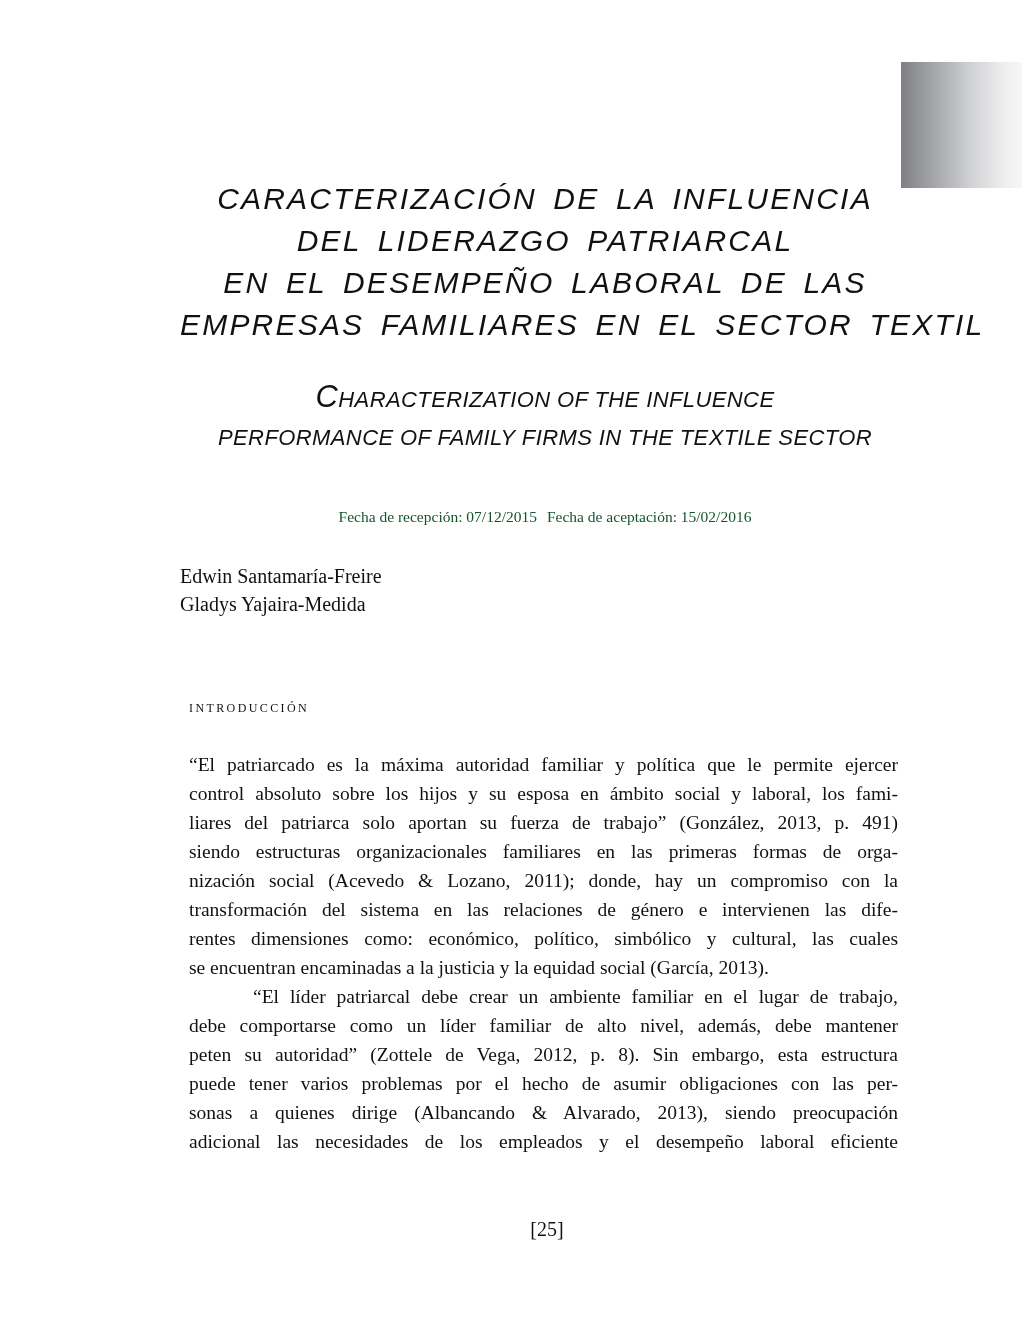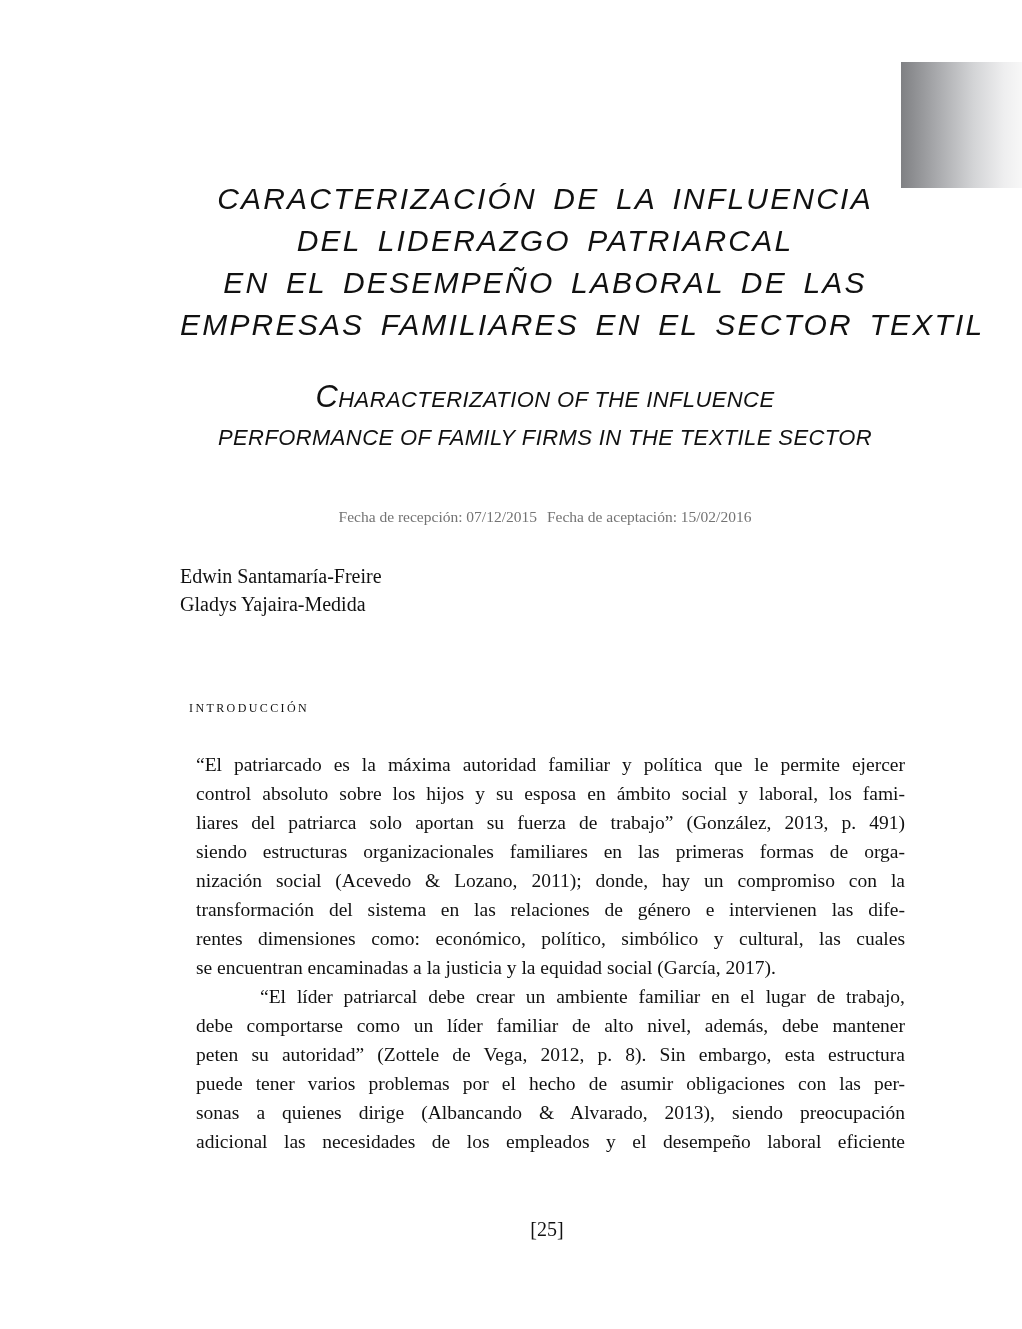--- a/index.html
+++ b/index.html
@@ -54,21 +54,21 @@
     .title-en .line { display: block; white-space: nowrap; }
     .title-en .cap-big { font-size: 31px; }
     .title-en .line.first { font-size: 22px; }
     .dates {
       position: absolute;
       left: 180px;
       top: 508px;
       width: 730px;
       text-align: center;
       font-size: 15.5px;
-      color: #737373;
+      color: #14532d;
       white-space: nowrap;
     }
     .dates .gap { display: inline-block; width: 10px; }
     .authors {
       position: absolute;
       left: 180px;
       top: 562px;
       width: 730px;
       text-align: left;
       font-size: 20px;
@@ -97,21 +97,20 @@
       color: #111111;
     }
     .paragraph { margin: 0; }
     .jline {
       display: block;
       text-align: justify;
       text-align-last: justify;
       white-space: nowrap;
       height: 29px;
       overflow: visible;
-      margin-left: 7px;
     }
     .jline.last { text-align-last: left; }
     .jline.indent { padding-left: 64px; }
     .page-number {
       position: absolute;
       left: 500px;
       top: 1218px;
       width: 94px;
       text-align: center;
       font-size: 20px;
@@ -148,21 +147,21 @@
 
 <div class="body-text">
   <p class="paragraph">
     <span class="jline" style="display: block; width: auto; word-spacing: 7.10677px;">“El patriarcado es la máxima autoridad familiar y política que le permite ejercer</span>
     <span class="jline" style="display: block; width: auto; word-spacing: 6.11719px;">control absoluto sobre los hijos y su esposa en ámbito social y laboral, los fami-</span>
     <span class="jline" style="display: block; width: auto; word-spacing: 8.23307px;">liares del patriarca solo aportan su fuerza de trabajo” (González, 2013, p. 491)</span>
     <span class="jline" style="display: block; width: auto; word-spacing: 11.0538px;">siendo estructuras organizacionales familiares en las primeras formas de orga-</span>
     <span class="jline" style="display: block; width: auto; word-spacing: 9.03977px;">nización social (Acevedo &amp; Lozano, 2011); donde, hay un compromiso con la</span>
     <span class="jline" style="display: block; width: auto; word-spacing: 9.96449px;">transformación del sistema en las relaciones de género e intervienen las dife-</span>
     <span class="jline" style="display: block; width: auto; word-spacing: 10.6632px;">rentes dimensiones como: económico, político, simbólico y cultural, las cuales</span>
-    <span class="jline last">se encuentran encaminadas a la justicia y la equidad social (García, 2017).</span>
+    <span class="jline last">se encuentran encaminadas a la justicia y la equidad social (García, 2013).</span>
   </p>
   <p class="paragraph">
     <span class="jline indent" style="display: block; width: auto; word-spacing: 6.0625px;">“El líder patriarcal debe crear un ambiente familiar en el lugar de trabajo,</span>
     <span class="jline" style="display: block; width: auto; word-spacing: 8.88068px;">debe comportarse como un líder familiar de alto nivel, además, debe mantener</span>
     <span class="jline" style="display: block; width: auto; word-spacing: 8.28646px;">peten su autoridad” (Zottele de Vega, 2012, p. 8). Sin embargo, esta estructura</span>
     <span class="jline" style="display: block; width: auto; word-spacing: 8.21615px;">puede tener varios problemas por el hecho de asumir obligaciones con las per-</span>
     <span class="jline" style="display: block; width: auto; word-spacing: 12.1701px;">sonas a quienes dirige (Albancando &amp; Alvarado, 2013), siendo preocupación</span>
     <span class="jline" style="display: block; width: auto; word-spacing: 11.6641px;">adicional las necesidades de los empleados y el desempeño laboral eficiente</span>
   </p>
 </div>

